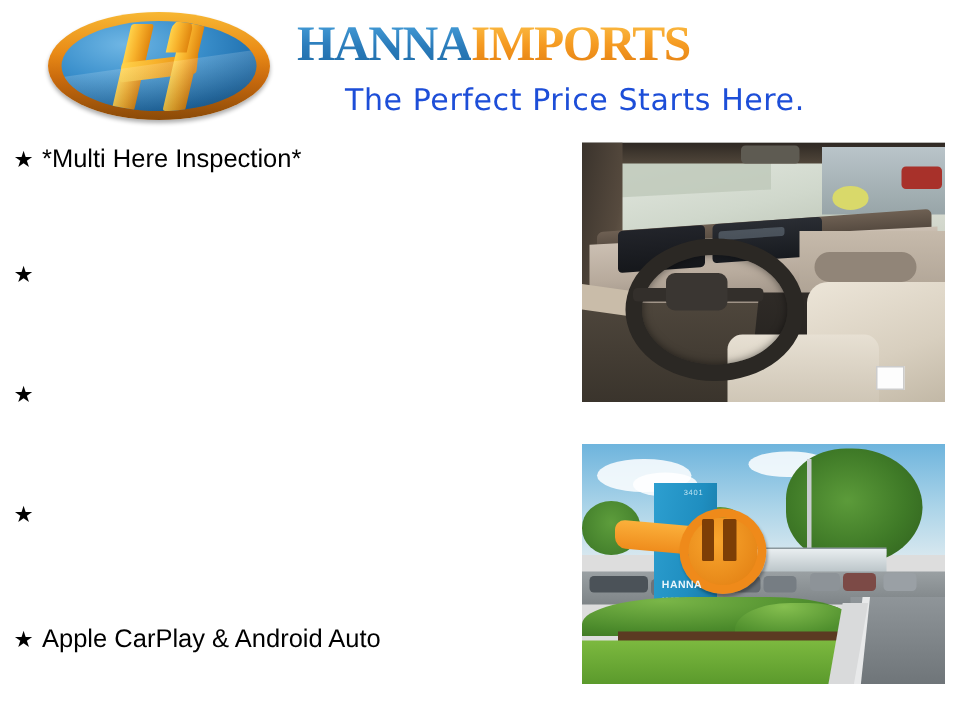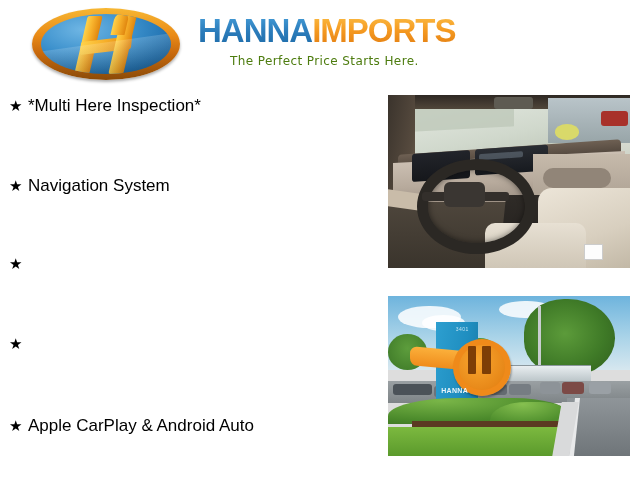--- a/index.html
+++ b/index.html
@@ -86,21 +86,21 @@
     border-radius: 9px 9px 0 0;
     transform: skewX(-13deg);
   }
 
   
   #logo-text {
     margin-left: 18px;
     padding-top: 6px;
   }
   #wordmark {
-    font-family: Liberation Sans, sans-serif;
+    font-family: Liberation Serif, serif;
     font-weight: bold;
     font-size: 33px;
     letter-spacing: -1px;
     line-height: 1;
     white-space: nowrap;
   }
   .wm-hanna {
     background: linear-gradient(180deg,#4aa3dd 0%,#2b7cbb 52%,#1d6aa6 100%);
     -webkit-background-clip: text;
     background-clip: text;
@@ -109,22 +109,22 @@
   .wm-imports {
     background: linear-gradient(180deg,#fcc24a 0%,#f59a21 50%,#e07a10 100%);
     -webkit-background-clip: text;
     background-clip: text;
     color: transparent;
   }
   #tagline {
     margin-top: 7px;
     margin-left: 32px;
     font-family: "DejaVu Sans", sans-serif;
-    font-size: 12px;
-    color: #4d7c0f;
+    font-size: 20px;
+    color: #1d4ed8;
     letter-spacing: .4px;
     white-space: nowrap;
   }
 
   
   #feature-list {
     position: absolute;
     left: 0;
     top: 96px;
     width: 370px;
@@ -451,21 +451,20 @@
 
 <div id="feature-list">
 
   <div class="feature-row">
     <span class="feature-bullet">★</span>
     <span class="feature-label">*Multi Here Inspection*</span>
   </div>
 
   <div class="feature-row">
     <span class="feature-bullet">★</span>
-    <span class="feature-label">Navigation System</span>
   </div>
 
   <div class="feature-row">
     <span class="feature-bullet">★</span>
   </div>
 
   <div class="feature-row">
     <span class="feature-bullet">★</span>
   </div>
 

